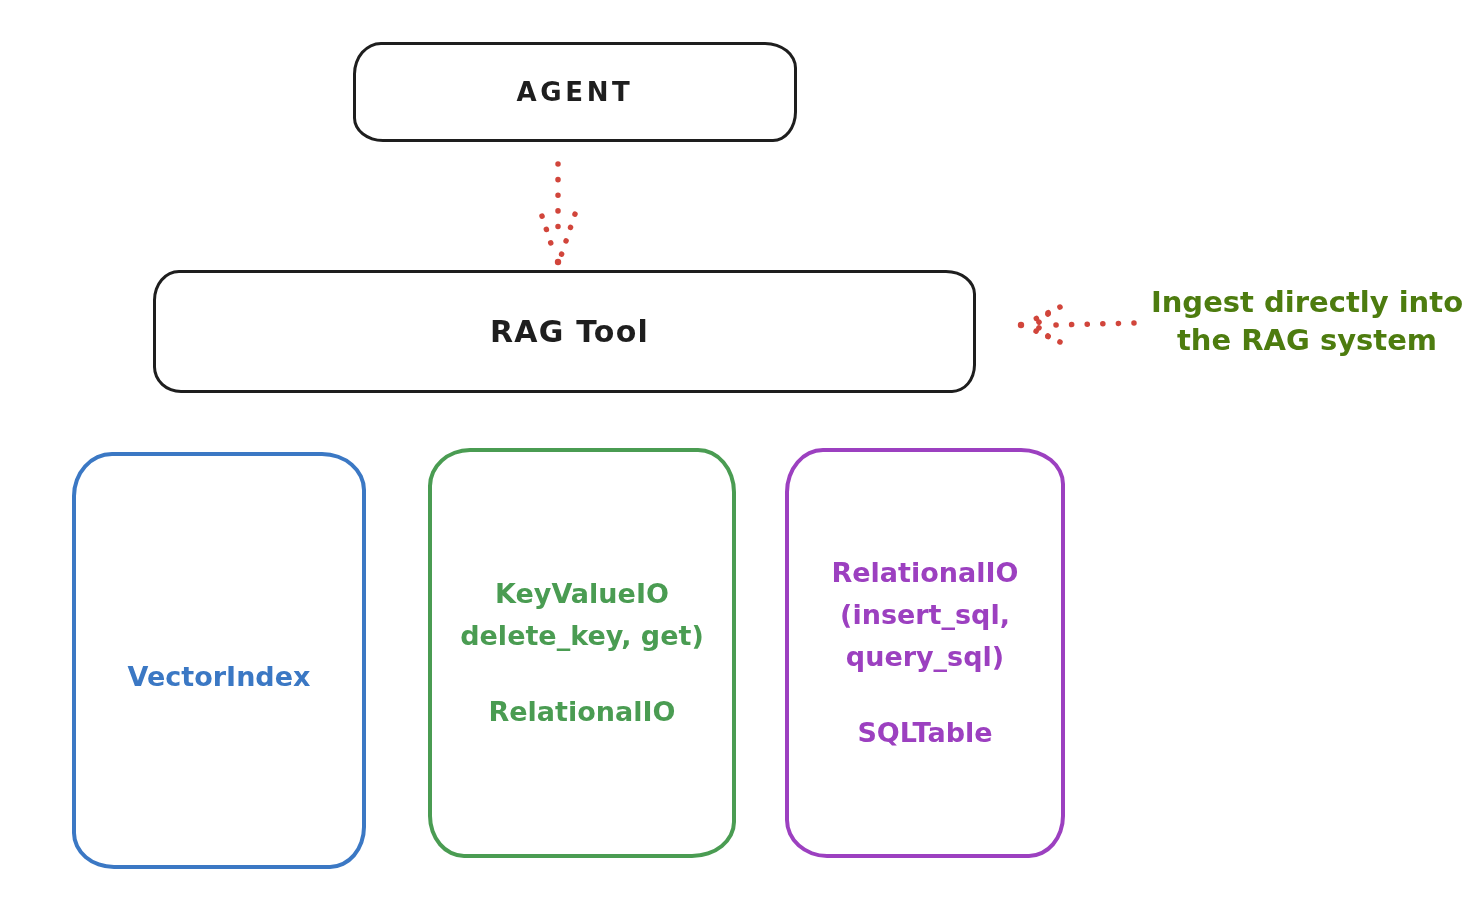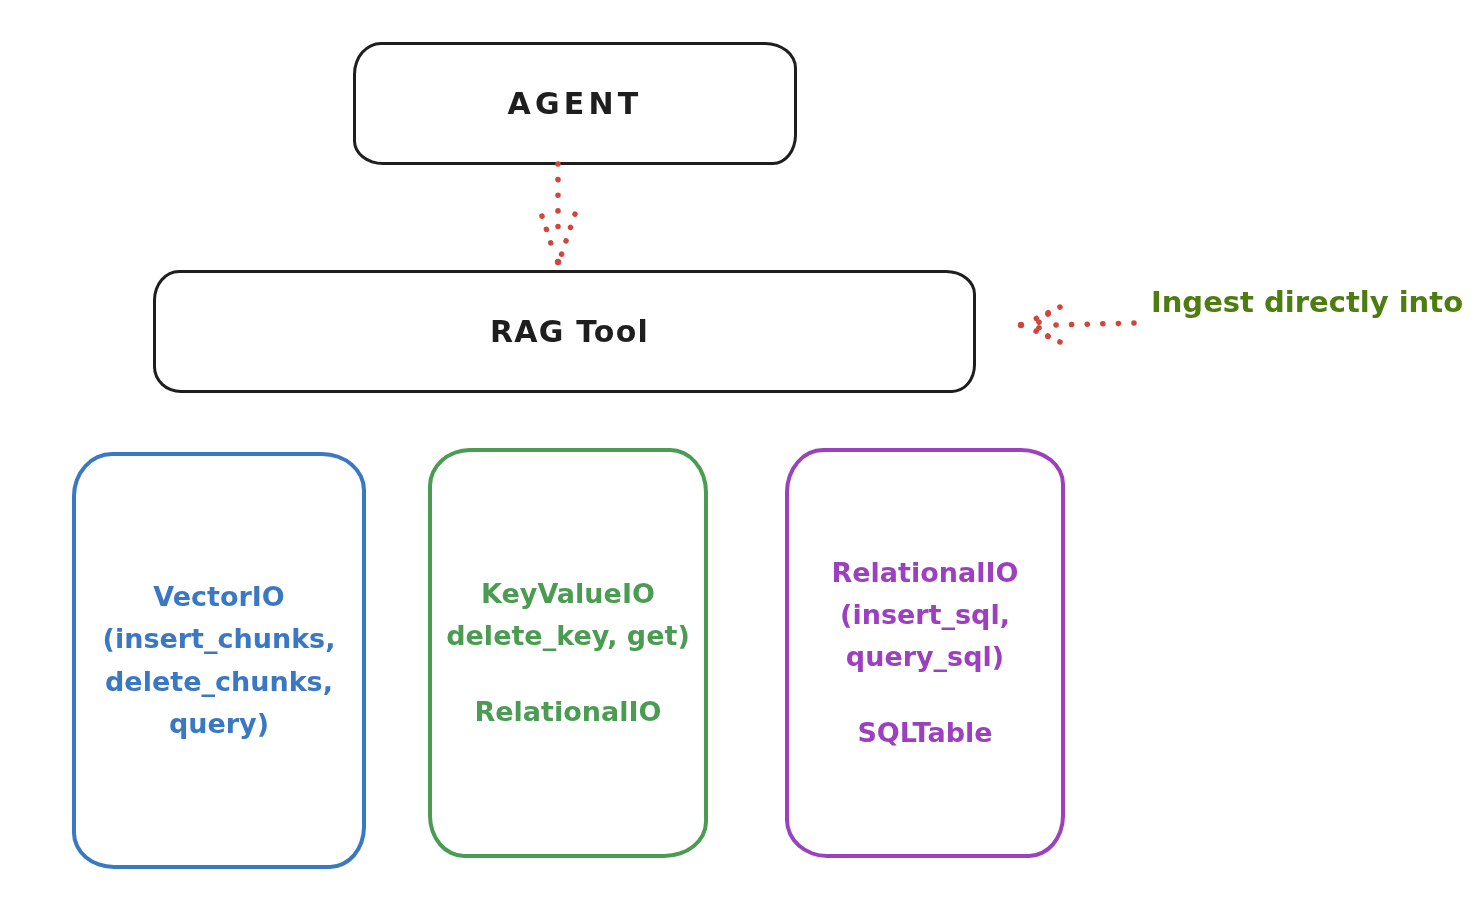--- a/index.html
+++ b/index.html
@@ -19,23 +19,23 @@
     position: absolute;
     border: 3.5px solid #1e1e1e;
     color: #1e1e1e;
     display: flex;
     align-items: center;
     justify-content: center;
     background: #ffffff;
   }
   .node-agent {
     left: 353px; top: 42px;
-    width: 444px; height: 123px;
+    width: 444px; height: 100px;
     border-radius: 28px 32px 24px 30px / 32px 26px 30px 24px;
-    font-size: 30px;
+    font-size: 26px;
     font-weight: 700;
     letter-spacing: 0.14em;
   }
   .node-rag {
     left: 153px; top: 270px;
     width: 823px; height: 123px;
     border-radius: 26px 30px 24px 28px / 30px 24px 28px 26px;
     font-size: 30px;
     font-weight: 600;
     letter-spacing: 0.04em;
@@ -72,21 +72,21 @@
     font-size: 27px;
     font-weight: 600;
     line-height: 1.56;
   }
   .iobox-blue {
     left: 72px; top: 452px; width: 294px; height: 417px;
     border-color: #3b78c4; color: #3b78c4;
     border-radius: 40px 44px 36px 42px / 44px 38px 42px 36px;
   }
   .iobox-green {
-    left: 428px; top: 448px; width: 280px; height: 410px;
+    left: 428px; top: 448px; width: 308px; height: 410px;
     border-color: #4a9c52; color: #4a9c52;
     border-radius: 42px 38px 44px 36px / 38px 44px 36px 42px;
   }
   .iobox-purple {
     left: 785px; top: 448px; width: 280px; height: 410px;
     border-color: #9c40c0; color: #9c40c0;
     border-radius: 38px 44px 36px 42px / 44px 36px 42px 38px;
   }
   .iobox-footer { margin-top: 34px; }
 </style>
@@ -118,29 +118,25 @@
       <line x1="48" y1="7" x2="15" y2="23" stroke-dasharray="0.1 13"></line>
       <line x1="48" y1="42" x2="15" y2="27" stroke-dasharray="0.1 13"></line>
       <line x1="36" y1="14" x2="26" y2="23" stroke-dasharray="0.1 12"></line>
       <line x1="36" y1="36" x2="26" y2="27" stroke-dasharray="0.1 12"></line>
       <circle cx="9" cy="25" r="3.2" stroke="none"></circle>
     </g>
   </svg>
 
   <div class="annotation">
     <div>Ingest directly into</div>
+    <div>the RAG system</div>
   </div>
 
   <div class="iobox iobox-blue">
-    <div class="iobox-lines">
-      <div>VectorIO</div>
-      <div>(insert_chunks,</div>
-      <div>delete_chunks,</div>
-      <div>query)</div>
-    </div>
+    <div class="iobox-footer">VectorIndex</div>
   </div>
 
   <div class="iobox iobox-green">
     <div class="iobox-lines">
       <div>KeyValueIO</div>
       <div>delete_key, get)</div>
     </div>
     <div class="iobox-footer">RelationalIO</div>
   </div>
 

